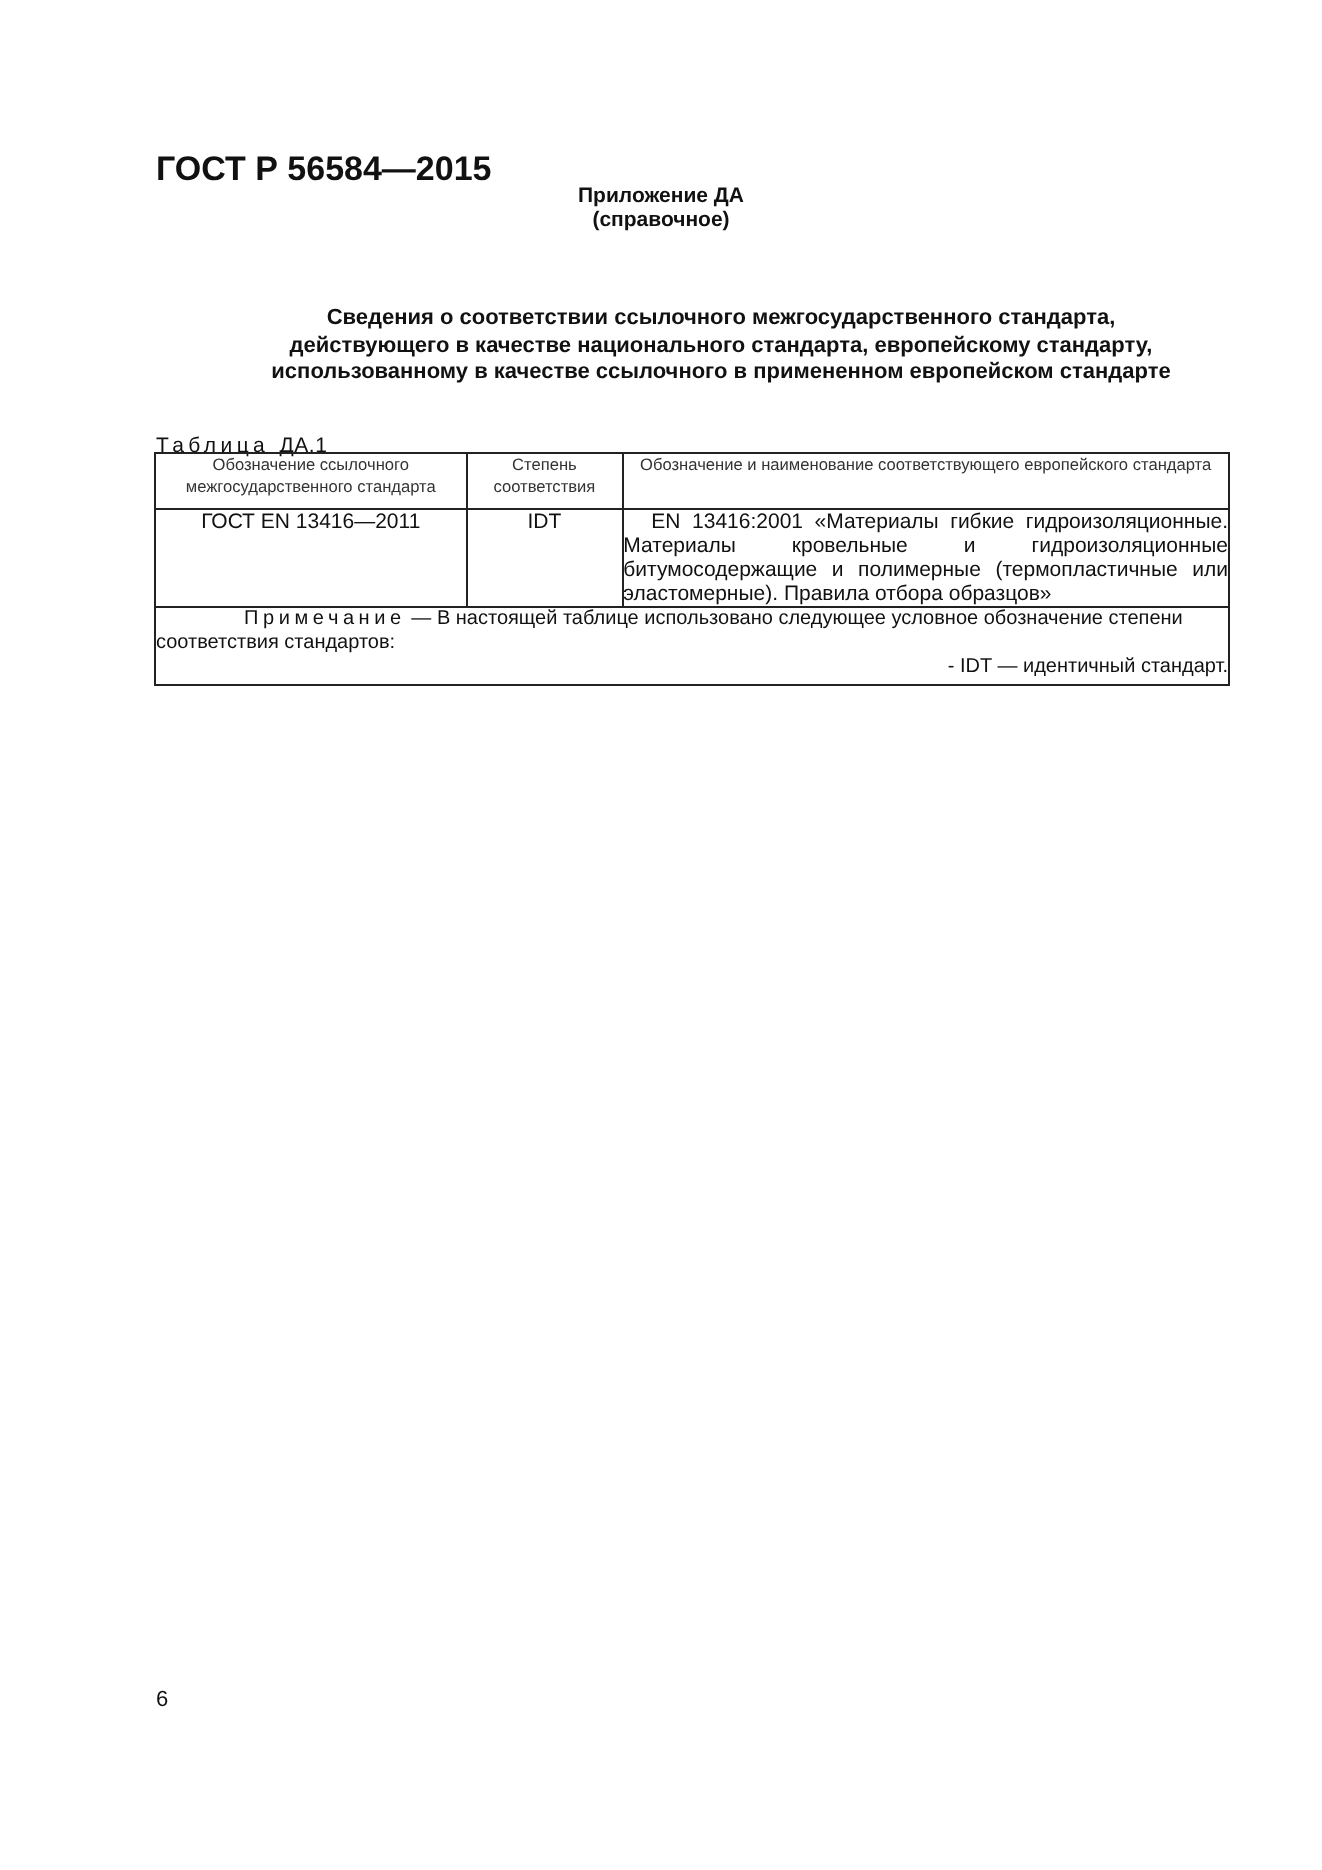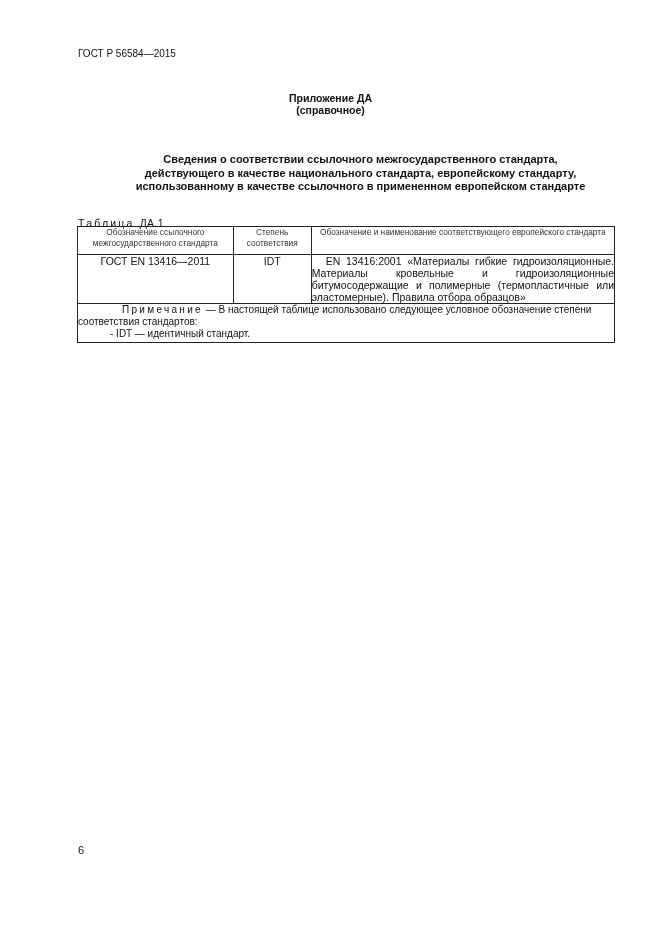--- a/index.html
+++ b/index.html
@@ -1,32 +1,32 @@
 <!DOCTYPE html>
 <html><head>
 <meta charset="utf-8">
 <style>
   html, body { margin: 0; padding: 0; background: #ffffff; }
   body { width: 661px; height: 935px; position: relative; overflow: hidden;
          font-family: "Liberation Sans", sans-serif; color: #111; }
   .abs { position: absolute; }
-  .doc-code { left: 78px; top: 48px; font-size: 10px; font-weight: normal; }
+  .doc-code { left: 78px; top: 75px; font-size: 17px; font-weight: bold; }
   .appendix { left: 0; width: 661px; top: 92px; text-align: center; font-size: 10.5px; font-weight: bold; line-height: 12px; }
   .heading { left: 60px; width: 601px; top: 153px; text-align: center; font-size: 11px; font-weight: bold; line-height: 13.5px; }
   .table-caption { left: 78px; top: 205px; font-size: 10.5px; letter-spacing: 2.2px; margin-top: 12px; }
   .table-caption .num { letter-spacing: 0.3px; }
   table.main { position: absolute; left: 77px; top: 226px; width: 538px; border-collapse: collapse; }
   table.main td, table.main th { border: 1.3px solid #222; padding: 0; vertical-align: top; }
   th { font-weight: normal; font-size: 8.3px; color: #333; line-height: 11px; height: 27px; vertical-align: middle; }
   td.c1, td.c2 { font-size: 10.5px; text-align: center; padding-top: 3px; }
   td.c3 { font-size: 10.5px; line-height: 12px; text-align: justify; padding: 3px 5px 3px 4px; height: 47px; }
   td.c3 .first { text-indent: 14px; }
   td.note { font-size: 10px; line-height: 12px; padding: 3px 6px 3px 4px; height: 38px; }
   .note-label { letter-spacing: 2.3px; padding-left: 12px; }
-  .indent { padding-left: 32px; }
+  .indent { padding-left: 32px; text-align: right; }
   .page-num { left: 78px; top: 844px; font-size: 11px; }
 </style>
 </head>
 <body>
 
 <div class="abs doc-code">ГОСТ Р 56584—2015</div>
 
 <div class="abs appendix">
   <div>Приложение ДА</div>
   <div>(справочное)</div>

